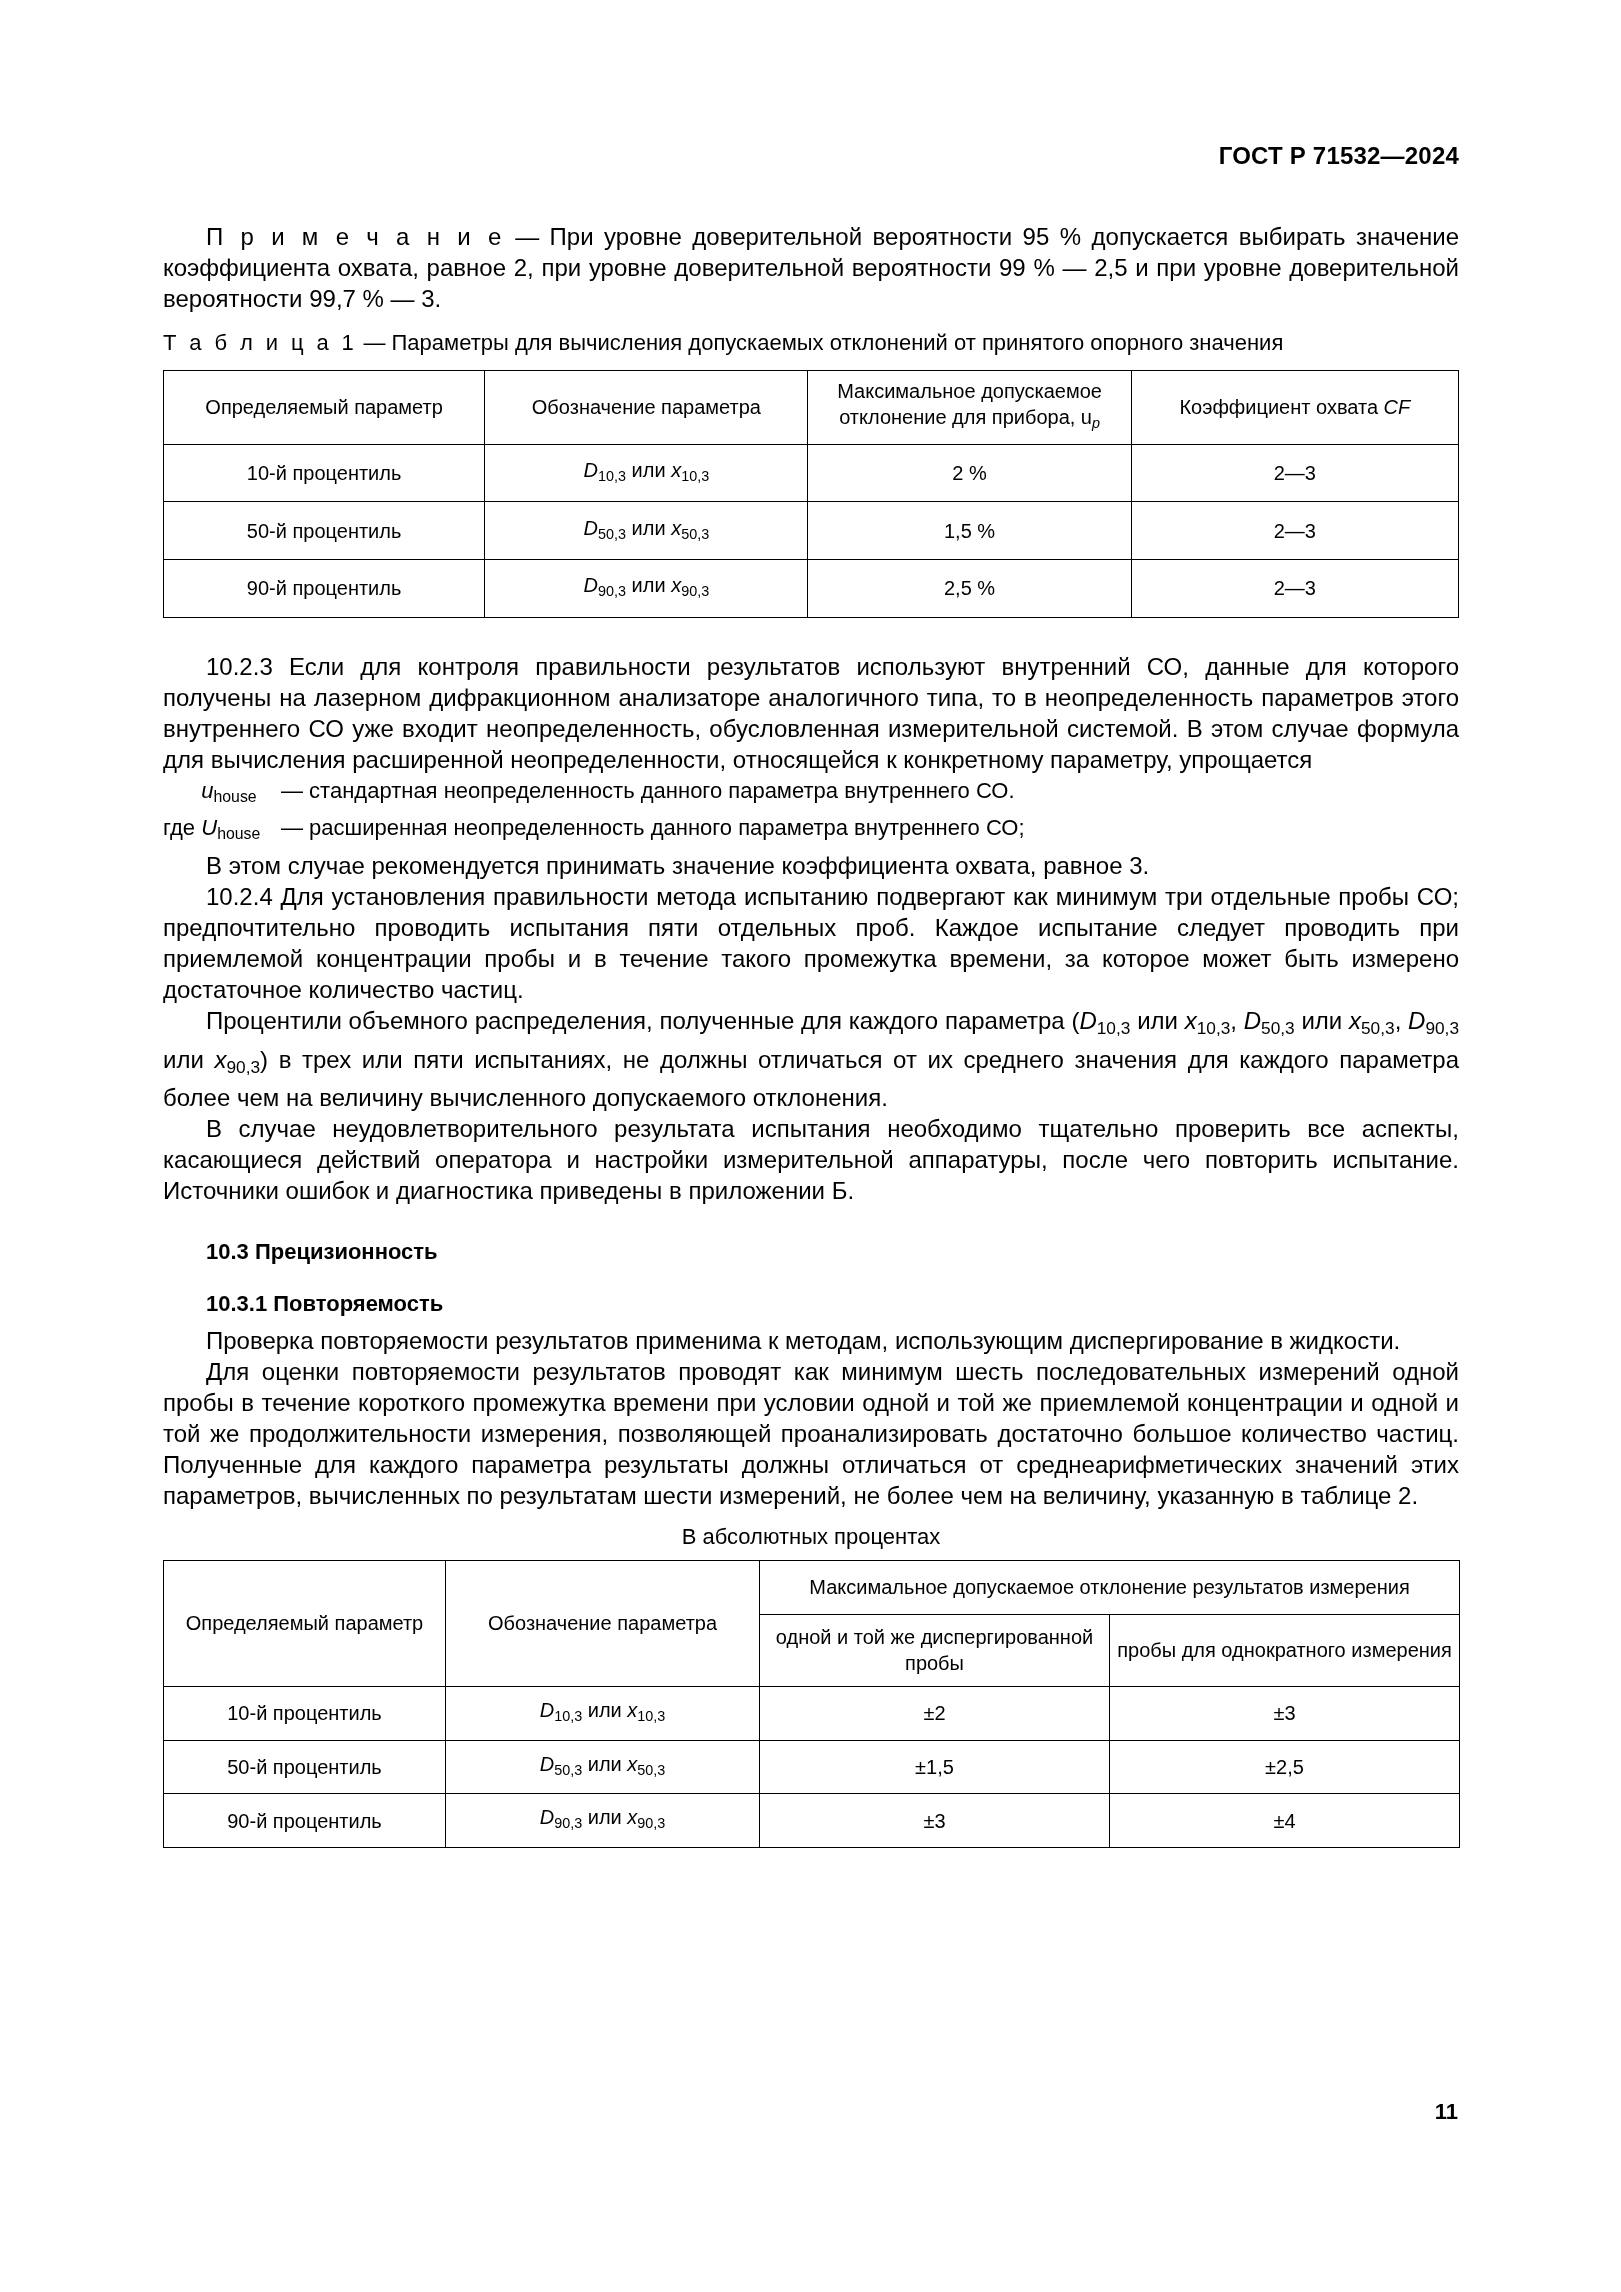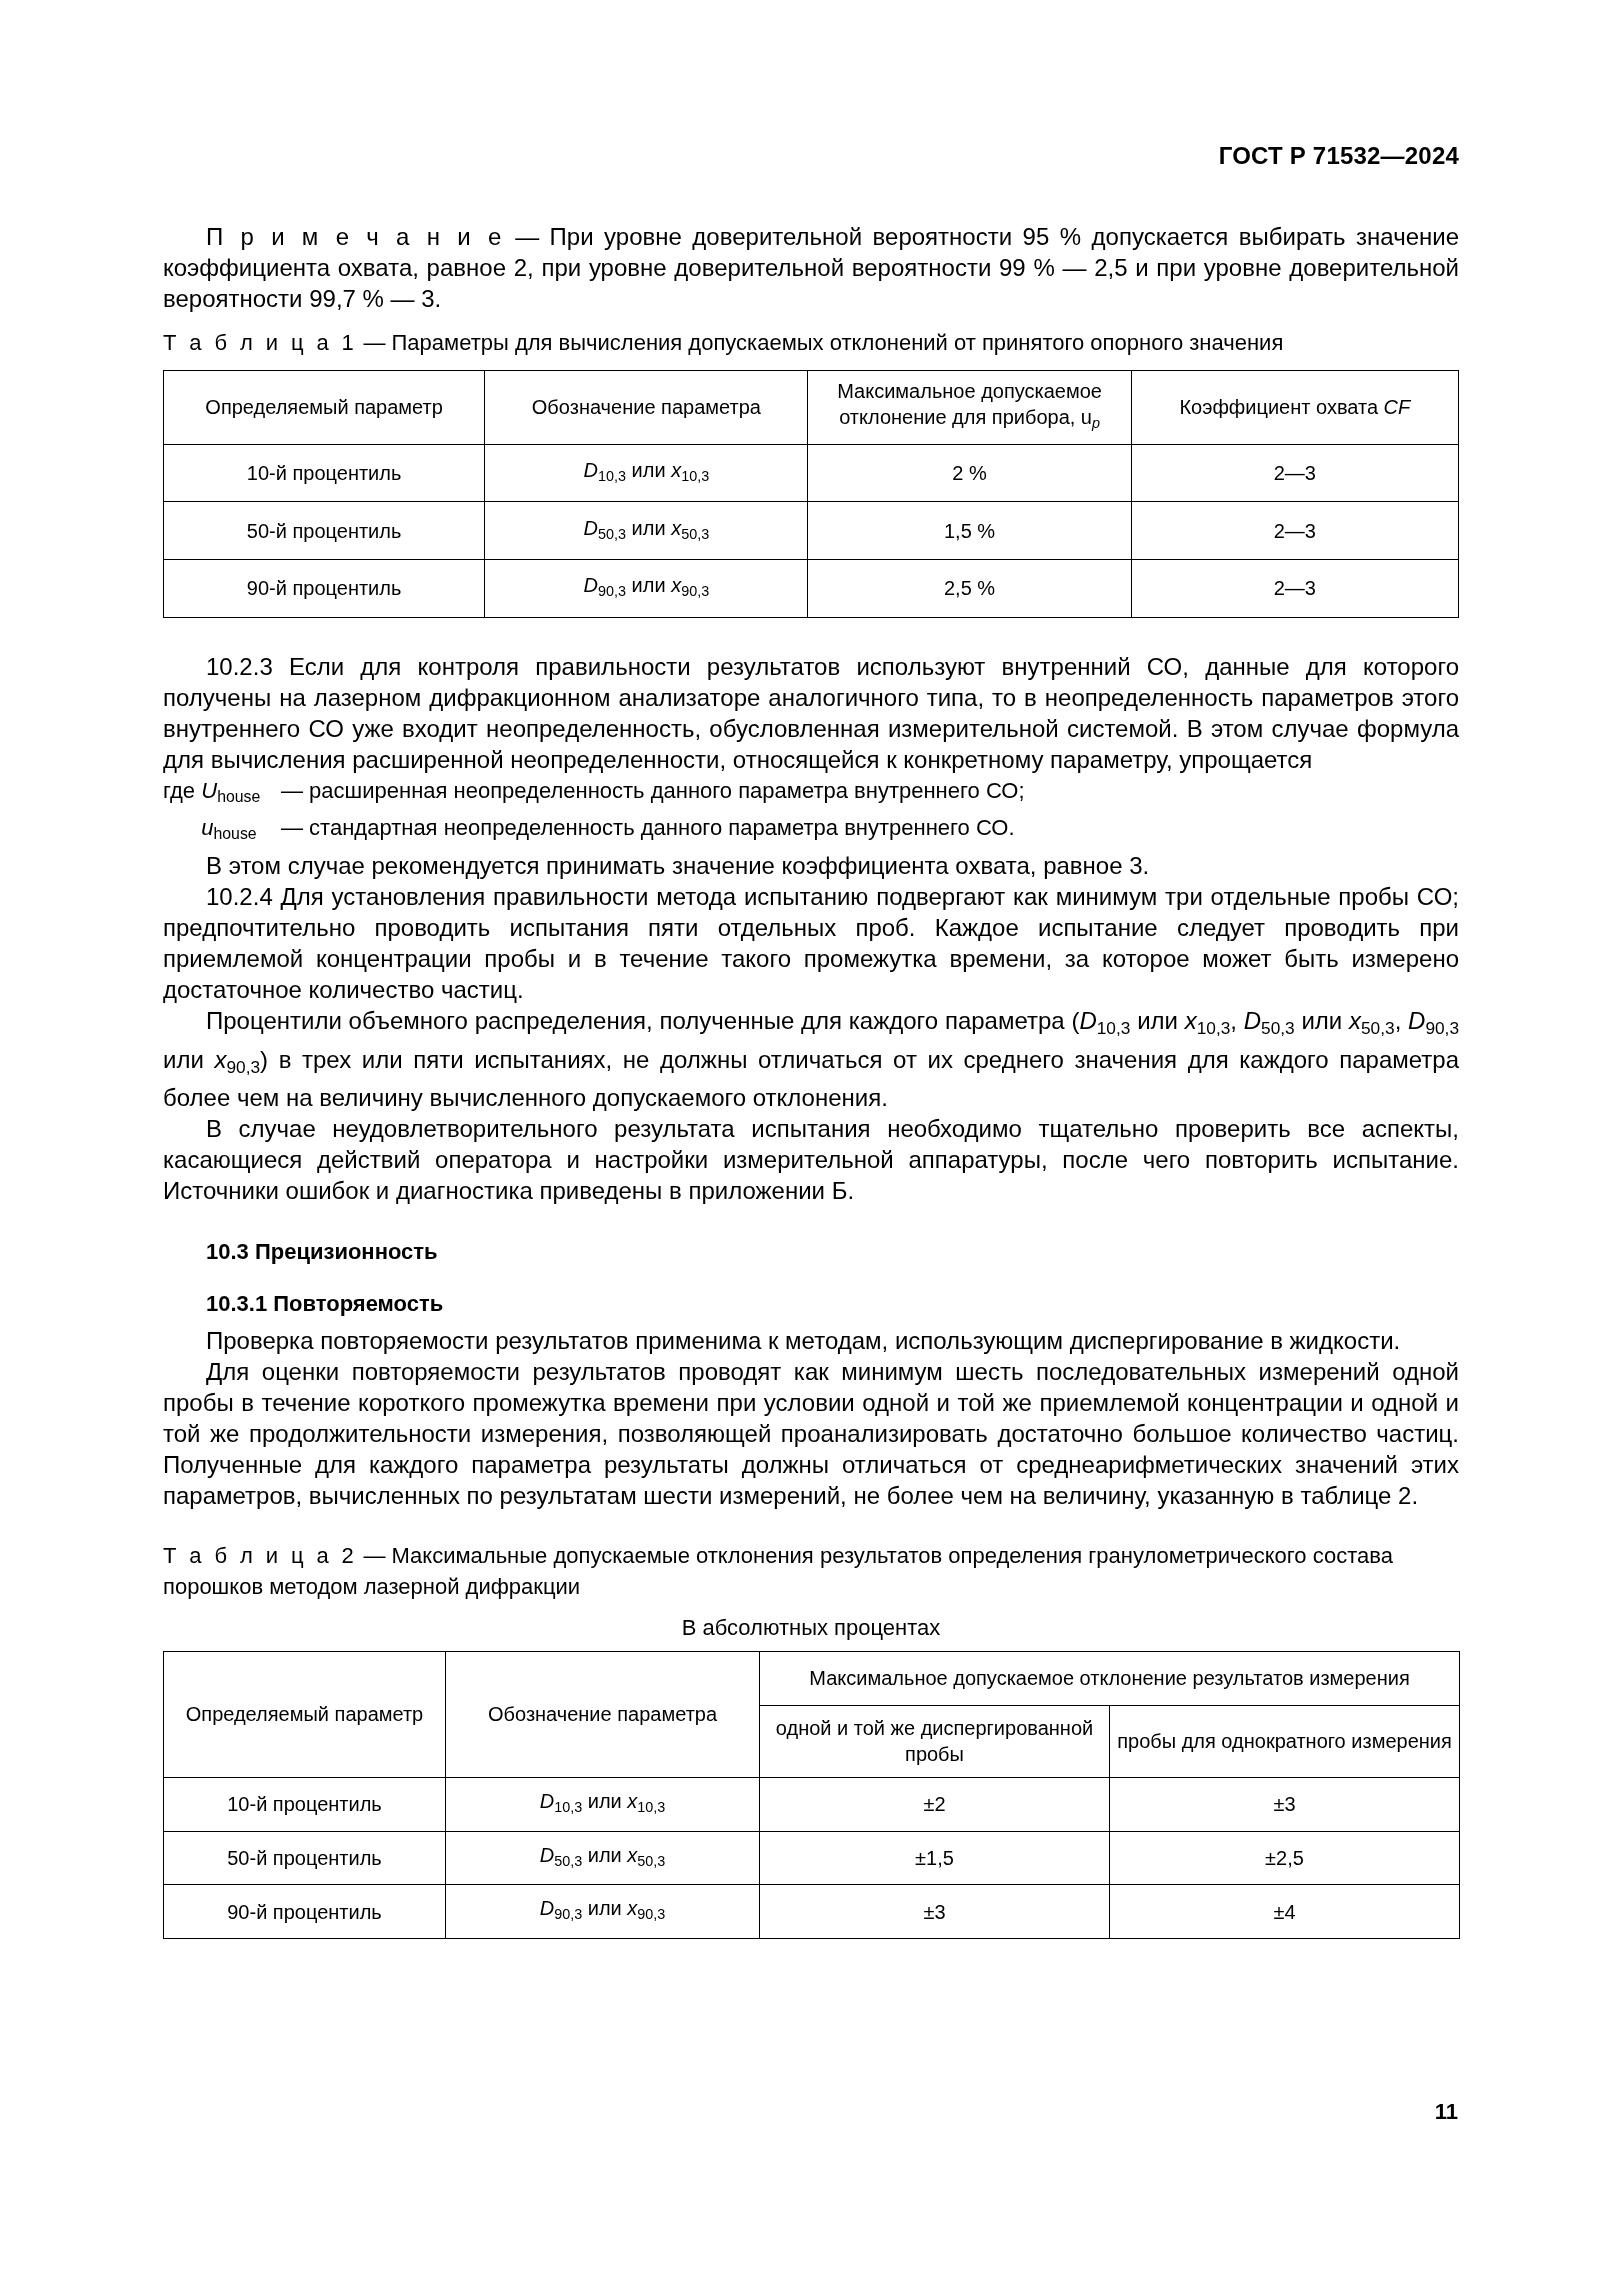--- a/index.html
+++ b/index.html
@@ -190,46 +190,43 @@
             <td>2—3</td>
           </tr>
         </tbody>
       </table>
 
       <p class="indent" style="margin-top:33px;">10.2.3  Если для контроля правильности результатов используют внутренний СО, данные для которого получены на лазерном дифракционном анализаторе аналогичного типа, то в неопределенность параметров этого внутреннего СО уже входит неопределенность, обусловленная измерительной системой. В этом случае формула для вычисления расширенной неопределенности, относящейся к конкретному параметру, упрощается</p>
 
 
       <div class="where">
         <div class="where-row">
+          <div class="where-key"><span style="visibility:hidden">где </span><span class="ital">u</span><sub>house</sub></div>
+          <div class="where-val">—  стандартная неопределенность данного параметра внутреннего СО.</div>
+        </div>
+        <div class="where-row">
           <div class="where-key"><span>где </span><span class="ital">U</span><sub>house</sub></div>
           <div class="where-val">—  расширенная неопределенность данного параметра внутреннего СО;</div>
         </div>
-        <div class="where-row">
-          <div class="where-key"><span style="visibility:hidden">где </span><span class="ital">u</span><sub>house</sub></div>
-          <div class="where-val">—  стандартная неопределенность данного параметра внутреннего СО.</div>
-        </div>
       </div>
 
       <p class="indent">В этом случае рекомендуется принимать значение коэффициента охвата, равное 3.</p>
 
       <p class="indent">10.2.4  Для установления правильности метода испытанию подвергают как минимум три отдельные пробы СО; предпочтительно проводить испытания пяти отдельных проб. Каждое испытание следует проводить при приемлемой концентрации пробы и в течение такого промежутка времени, за которое может быть измерено достаточное количество частиц.</p>
 
       <p class="indent"><span>Процентили объемного распределения, полученные для каждого параметра (</span><span class="ital">D</span><sub>10,3</sub><span> или </span><span class="ital">x</span><sub>10,3</sub><span>, </span><span class="ital">D</span><sub>50,3</sub><span> или </span><span class="ital">x</span><sub>50,3</sub><span>, </span><span class="ital">D</span><sub>90,3</sub><span> или </span><span class="ital">x</span><sub>90,3</sub><span>) в трех или пяти испытаниях, не должны отличаться от их среднего значения для каждого параметра более чем на величину вычисленного допускаемого отклонения.</span></p>
 
       <p class="indent">В случае неудовлетворительного результата испытания необходимо тщательно проверить все аспекты, касающиеся действий оператора и настройки измерительной аппаратуры, после чего повторить испытание. Источники ошибок и диагностика приведены в приложении Б.</p>
 
       <div class="h3">10.3  Прецизионность</div>
       <div class="h4">10.3.1  Повторяемость</div>
 
       <p class="indent" style="margin-top:7.8px;">Проверка повторяемости результатов применима к методам, использующим диспергирование в жидкости.</p>
       <p class="indent">Для оценки повторяемости результатов проводят как минимум шесть последовательных измерений одной пробы в течение короткого промежутка времени при условии одной и той же приемлемой концентрации и одной и той же продолжительности измерения, позволяющей проанализировать достаточно большое количество частиц. Полученные для каждого параметра результаты должны отличаться от среднеарифметических значений этих параметров, вычисленных по результатам шести измерений, не более чем на величину, указанную в таблице 2.</p>
 
-      <div style="margin-top:29px;">
-        <span class="tbl-caption"><span class="sp-letter">Т а б л и ц а   2</span><span> — Максимальные допускаемые отклонения результатов определения гранулометрического состава порошков методом лазерной дифракции</span></span>
-      </div>
 
       <div class="abs-right">В абсолютных процентах</div>
 
       <table class="t2">
         <colgroup>
           <col style="width:282px">
           <col style="width:314px">
           <col style="width:350px">
           <col style="width:350px">
         </colgroup>

